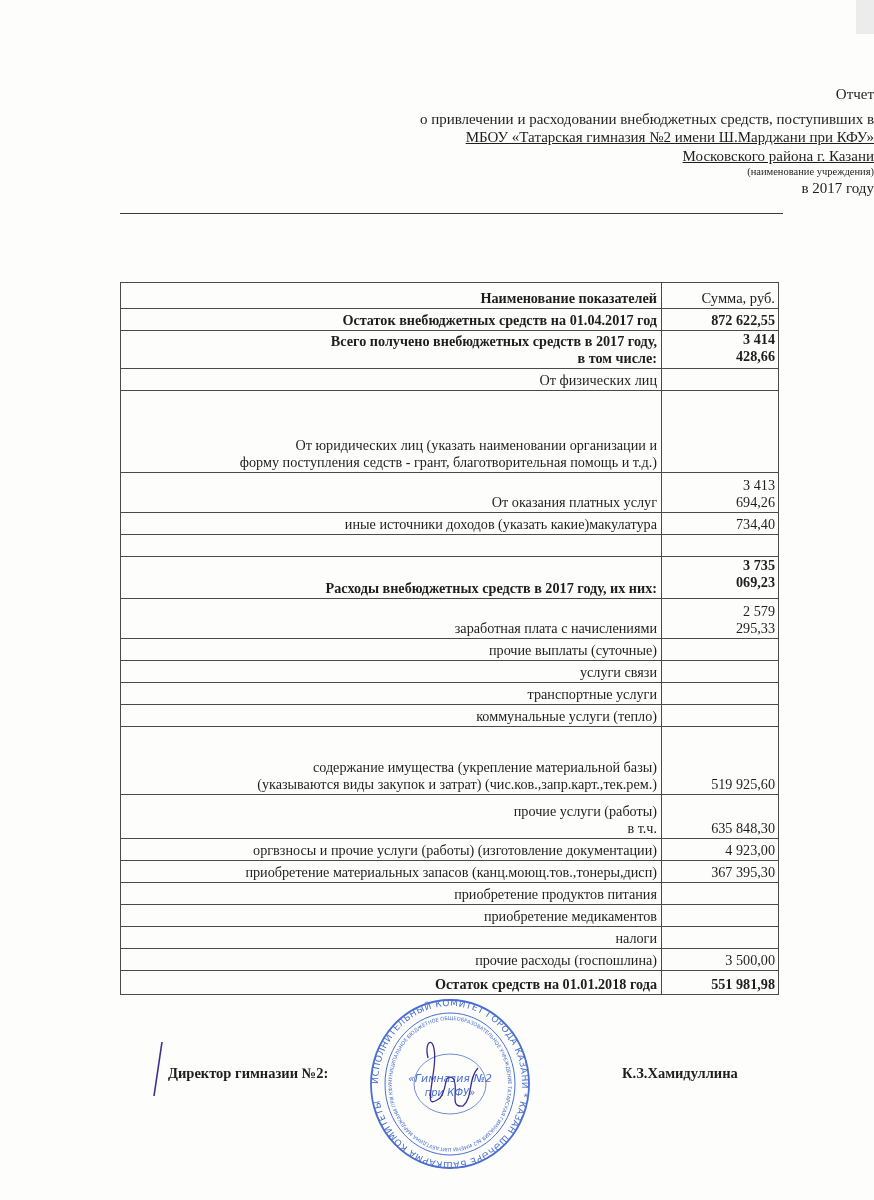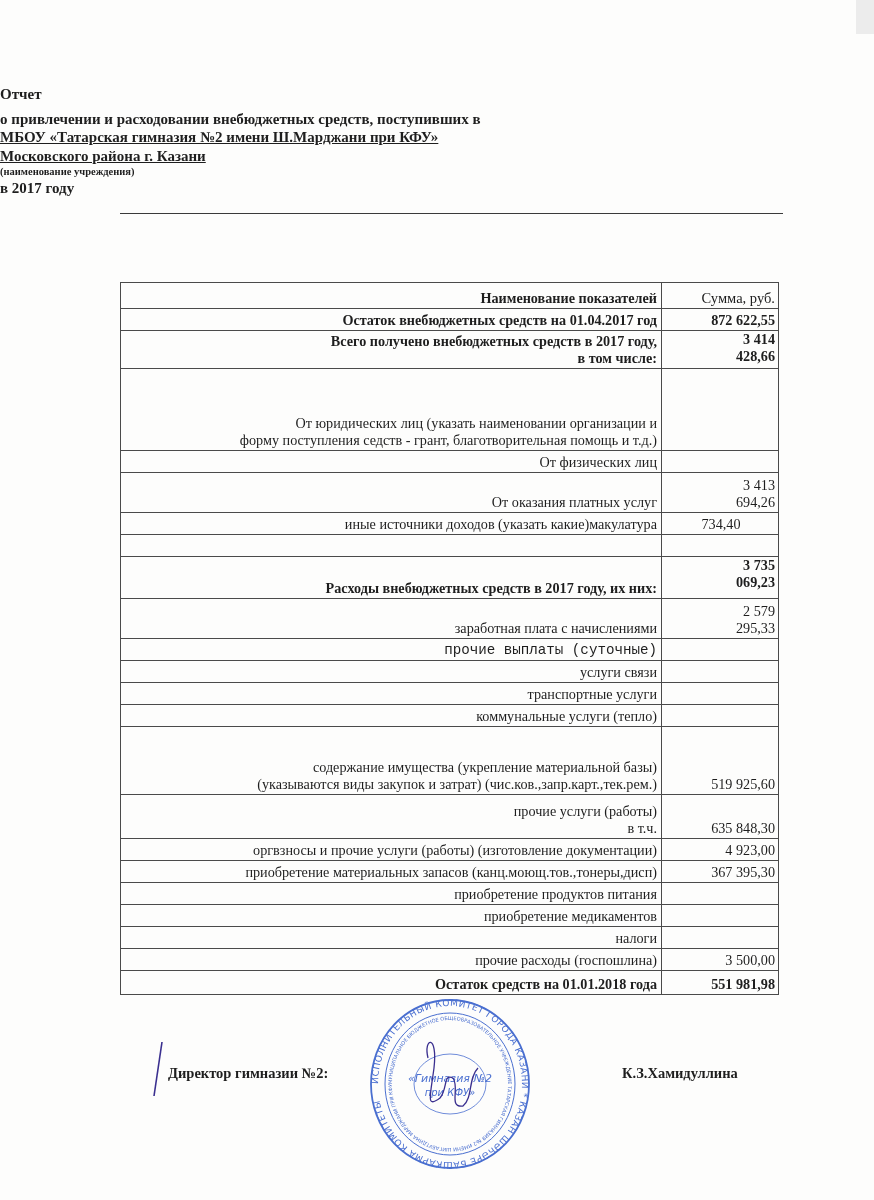--- a/index.html
+++ b/index.html
@@ -1,18 +1,18 @@
 <!DOCTYPE html>
 <html><head>
 <meta charset="utf-8">
 <style>
   html,body{margin:0;padding:0;}
   body{width:874px;height:1200px;background:#fdfdfc;position:relative;overflow:hidden;
        font-family:"Liberation Serif","DejaVu Serif",serif;color:#1e1e1e;}
-  .hdr{position:absolute;left:0;width:874px;text-align:left;font-weight:bold;}
+  .hdr{position:absolute;left:0;width:874px;text-align:right;font-weight:normal;}
   .h-title{top:86px;font-size:15px;}
   .h-l1{top:111px;font-size:15px;}
   .h-l2{top:129px;font-size:15px;text-decoration:underline;}
   .h-l3{top:148px;font-size:15px;text-decoration:underline;}
   .h-note{top:166px;font-size:10.5px;}
   .h-year{top:180px;font-size:15px;}
   .rule{position:absolute;left:120px;top:213px;width:663px;height:0;border-top:1.5px solid #3a3a3a;}
   table.rep{position:absolute;left:120px;top:282px;width:659px;border-collapse:collapse;font-size:14.2px;}
   table.rep td{border:1px solid #4a4a4a;padding:0 4px 1px 5px;vertical-align:bottom;line-height:17px;text-align:right;}
   table.rep td.amt{width:93px;text-align:right;padding-right:3px;}
@@ -45,53 +45,53 @@
   <tr style="height: 22px;">
         <td class="b" style="white-space: pre-line;">Остаток внебюджетных средств на 01.04.2017 год</td>
         <td class="amt b" style="white-space: pre-line;">872 622,55</td>
       </tr>
       <tr style="height: 38px;">
         <td class="b" style="white-space: pre-line;">Всего получено внебюджетных средств в 2017 году,
 в том числе:</td>
         <td class="amt b" style="white-space: pre-line; vertical-align: top;">3 414
 428,66</td>
       </tr>
+      <tr style="height: 22px;">
+        <td style="white-space: pre-line;">От физических лиц</td>
+        <td class="amt" style="white-space: pre-line;"></td>
+      </tr>
       <tr style="height: 82px;">
         <td style="white-space: pre-line;">От юридических лиц (указать наименовании организации и
 форму поступления седств - грант, благотворительная помощь и т.д.)</td>
-        <td class="amt" style="white-space: pre-line;"></td>
-      </tr>
-      <tr style="height: 22px;">
-        <td style="white-space: pre-line;">От физических лиц</td>
         <td class="amt" style="white-space: pre-line;"></td>
       </tr>
       <tr style="height: 40px;">
         <td style="white-space: pre-line;">От оказания платных услуг</td>
         <td class="amt" style="white-space: pre-line;">3 413
 694,26</td>
       </tr>
       <tr style="height: 22px;">
         <td style="white-space: pre-line; padding-left: 9px; margin-top: 44px;">  иные источники доходов (указать какие)макулатура</td>
-        <td class="amt" style="white-space: pre-line; text-align: center;">734,40</td>
+        <td class="amt" style="white-space: pre-line;">734,40</td>
       </tr>
       <tr style="height: 22px;">
         <td style="white-space: pre-line;"></td>
         <td class="amt" style="white-space: pre-line;"></td>
       </tr>
       <tr style="height: 42px;">
         <td class="b" style="white-space: pre-line;">Расходы внебюджетных средств в 2017 году, их них:</td>
         <td class="amt b" style="white-space: pre-line; vertical-align: top;">3 735
 069,23</td>
       </tr>
       <tr style="height: 40px;">
         <td style="white-space: pre-line;">заработная плата с начислениями</td>
         <td class="amt" style="white-space: pre-line;">2 579
 295,33</td>
       </tr>
-      <tr style="height: 22px; font-family: Liberation Mono, monospace;">
+      <tr style="height: 22px;">
         <td style="white-space: pre-line;">прочие выплаты (суточные)</td>
         <td class="amt" style="white-space: pre-line;"></td>
       </tr>
       <tr style="height: 22px;">
         <td style="white-space: pre-line;">услуги связи</td>
         <td class="amt" style="white-space: pre-line;"></td>
       </tr>
       <tr style="height: 22px;">
         <td style="white-space: pre-line;">транспортные услуги</td>
         <td class="amt" style="white-space: pre-line;"></td>

